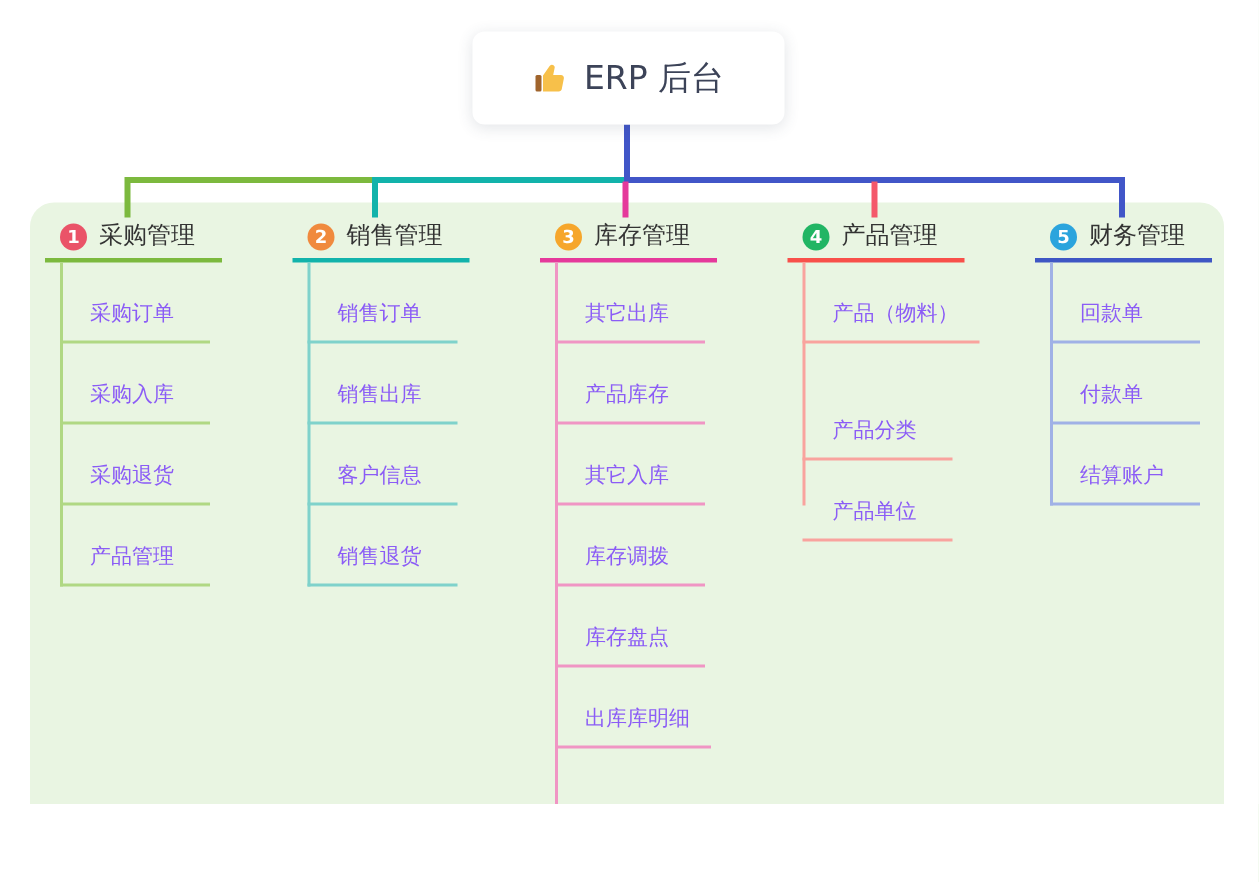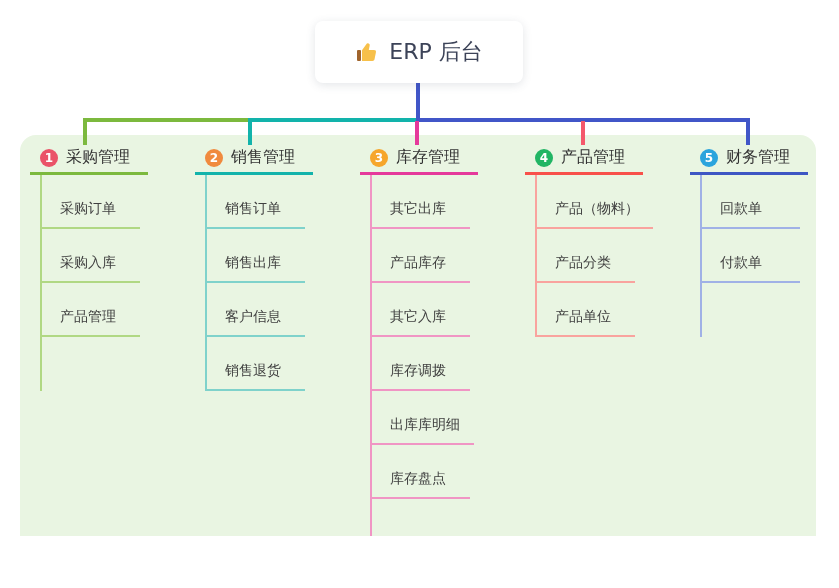--- a/index.html
+++ b/index.html
@@ -48,21 +48,21 @@
     background:#999;color:#ffffff;font-size:12px;font-weight:bold;
     display:flex;align-items:center;justify-content:center;line-height:1;
   }
   .children{position:relative;margin-left:10px;}
   .v-line{position:absolute;left:0;top:0;width:2px;background:#ccc;}
   .child{
     position:relative;height:54px;box-sizing:border-box;
     display:flex;align-items:flex-end;
     padding:0 14px 9px 20px;min-width:100px;width:fit-content;
     border-bottom:2px solid #ccc;
-    font-size:14px;color:#404040;white-space:nowrap;cursor:default;
+    font-size:14px;color:#8b5cf6;white-space:nowrap;cursor:default;
   }
 </style>
 </head>
 <body>
 
 <div id="stage" style="--panel-bg: #e9f5e2; --c-green: #7cb93e; --c-teal: #12b3ab; --c-blue: #4156c8; --c-magenta: #e5399b; --c-red: #f4586b;">
 
   <div id="panel"></div>
 
   <div class="conn" id="stem"></div>
@@ -87,20 +87,21 @@
 
   <div class="branch b1">
     <div class="branch-header" style="border-bottom-color: rgb(124, 185, 62);">
       <span class="badge" style="background: rgb(234, 83, 104);">1</span>
       <span>采购管理</span>
     </div>
     <div class="children">
       <div class="v-line" style="background: rgb(176, 216, 131); height: 216px;"></div>
     <div class="child" style="border-bottom-color: rgb(176, 216, 131);">采购订单</div>
         <div class="child" style="border-bottom-color: rgb(176, 216, 131); font-family: Liberation Mono, monospace;">采购入库</div>
+        <div class="child" style="border-bottom-color: rgb(176, 216, 131);">采购退货</div>
         <div class="child" style="border-bottom-color: rgb(176, 216, 131);">产品管理</div>
       </div>
   </div>
 
   <div class="branch b2">
     <div class="branch-header" style="border-bottom-color: rgb(18, 179, 171);">
       <span class="badge" style="background: rgb(240, 138, 62);">2</span>
       <span>销售管理</span>
     </div>
     <div class="children">
@@ -116,43 +117,44 @@
     <div class="branch-header" style="border-bottom-color: rgb(229, 57, 155);">
       <span class="badge" style="background: rgb(246, 166, 43);">3</span>
       <span>库存管理</span>
     </div>
     <div class="children">
       <div class="v-line" style="background: rgb(240, 149, 196); height: 378px;"></div>
         <div class="child" style="border-bottom-color: rgb(240, 149, 196);">其它出库</div>
         <div class="child" style="border-bottom-color: rgb(240, 149, 196);">产品库存</div>
         <div class="child" style="border-bottom-color: rgb(240, 149, 196);">其它入库</div>
         <div class="child" style="border-bottom-color: rgb(240, 149, 196);">库存调拨</div>
+        <div class="child" style="border-bottom-color: rgb(240, 149, 196);">库存盘点</div>
         <div class="child" style="border-bottom-color: rgb(240, 149, 196);">出库库明细</div>
-        <div class="child" style="border-bottom-color: rgb(240, 149, 196);">库存盘点</div>
       </div>
   </div>
 
   <div class="branch b4">
     <div class="branch-header" style="border-bottom-color: rgb(248, 80, 74);">
       <span class="badge" style="background: rgb(33, 181, 100);">4</span>
       <span>产品管理</span>
     </div>
     <div class="children">
       <div class="v-line" style="background: rgb(249, 163, 158); height: 162px;"></div>
     <div class="child" style="border-bottom-color: rgb(249, 163, 158);">产品（物料）</div>
-        <div class="child" style="border-bottom-color: rgb(249, 163, 158);">产品分类</div>
+        <div class="child" style="border-bottom-color: rgb(249, 163, 158); margin-top: 24px;">产品分类</div>
         <div class="child" style="border-bottom-color: rgb(249, 163, 158);">产品单位</div>
       </div>
   </div>
 
   <div class="branch b5">
     <div class="branch-header" style="border-bottom-color: rgb(62, 86, 196);">
       <span class="badge" style="background: rgb(43, 164, 221);">5</span>
       <span>财务管理</span>
     </div>
     <div class="children">
       <div class="v-line" style="background: rgb(160, 177, 230); height: 162px;"></div>
     <div class="child" style="border-bottom-color: rgb(160, 177, 230);">回款单</div>
         <div class="child" style="border-bottom-color: rgb(160, 177, 230);">付款单</div>
+        <div class="child" style="border-bottom-color: rgb(160, 177, 230);">结算账户</div>
       </div>
   </div>
 
 </div>
 
 </body></html>

